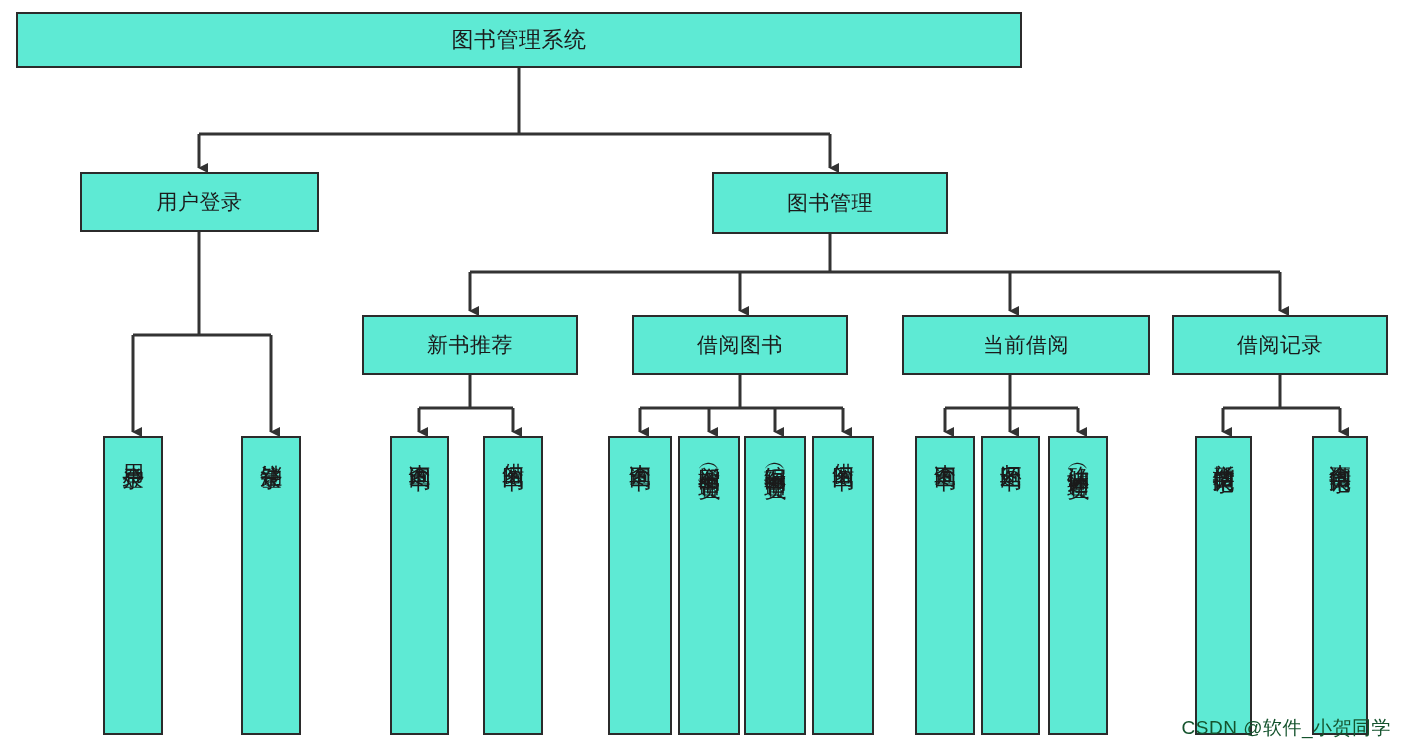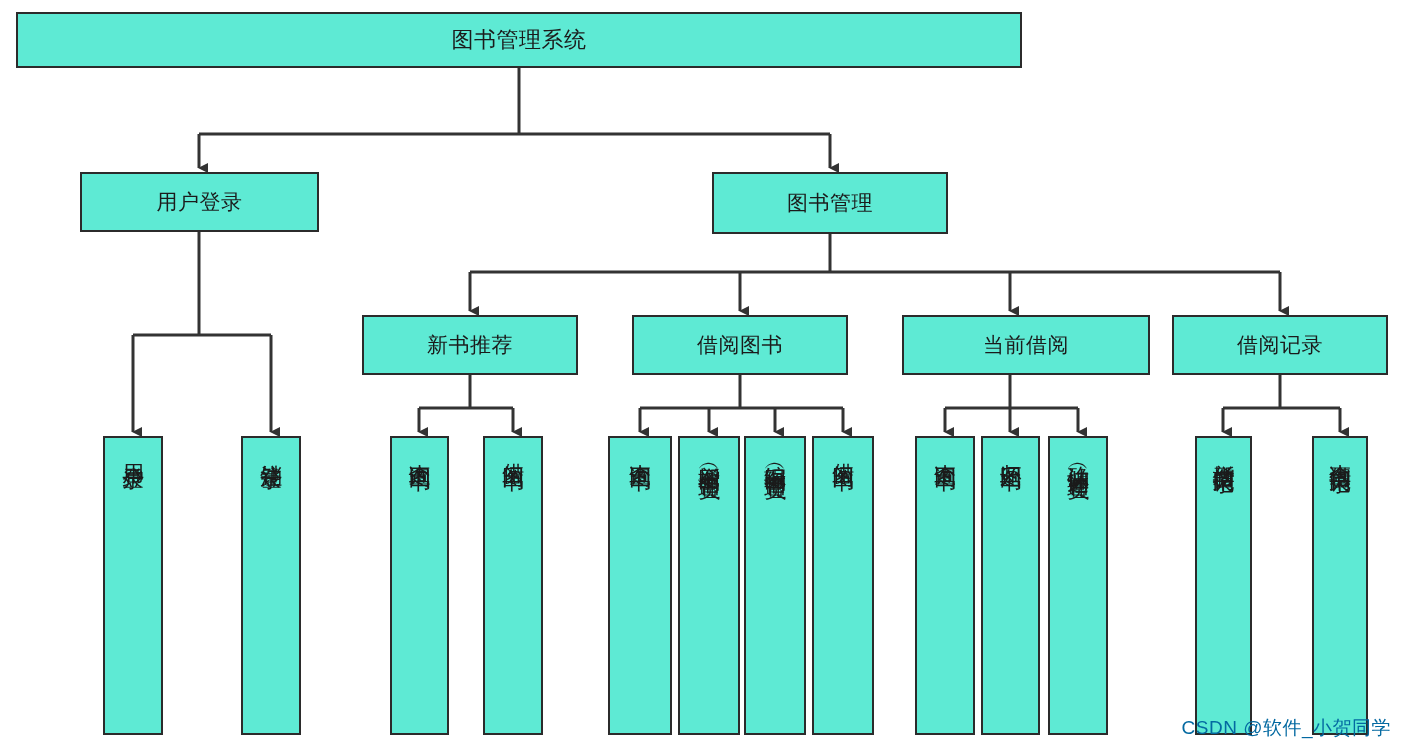--- a/index.html
+++ b/index.html
@@ -47,21 +47,21 @@
     letter-spacing:2px;
     white-space:nowrap;
   }
   .node.leaf.tall .label{padding-top:2px;}
 
   .watermark{
     position:absolute;
     right:14px;
     bottom:6px;
     font-size:19px;
-    color:#0369a1;
+    color:#14532d;
     white-space:nowrap;
     letter-spacing:0.5px;
   }
 </style>
 </head>
 <body>
 
 <div id="canvas">
 
   <svg class="links" viewBox="0 0 1405 747">

